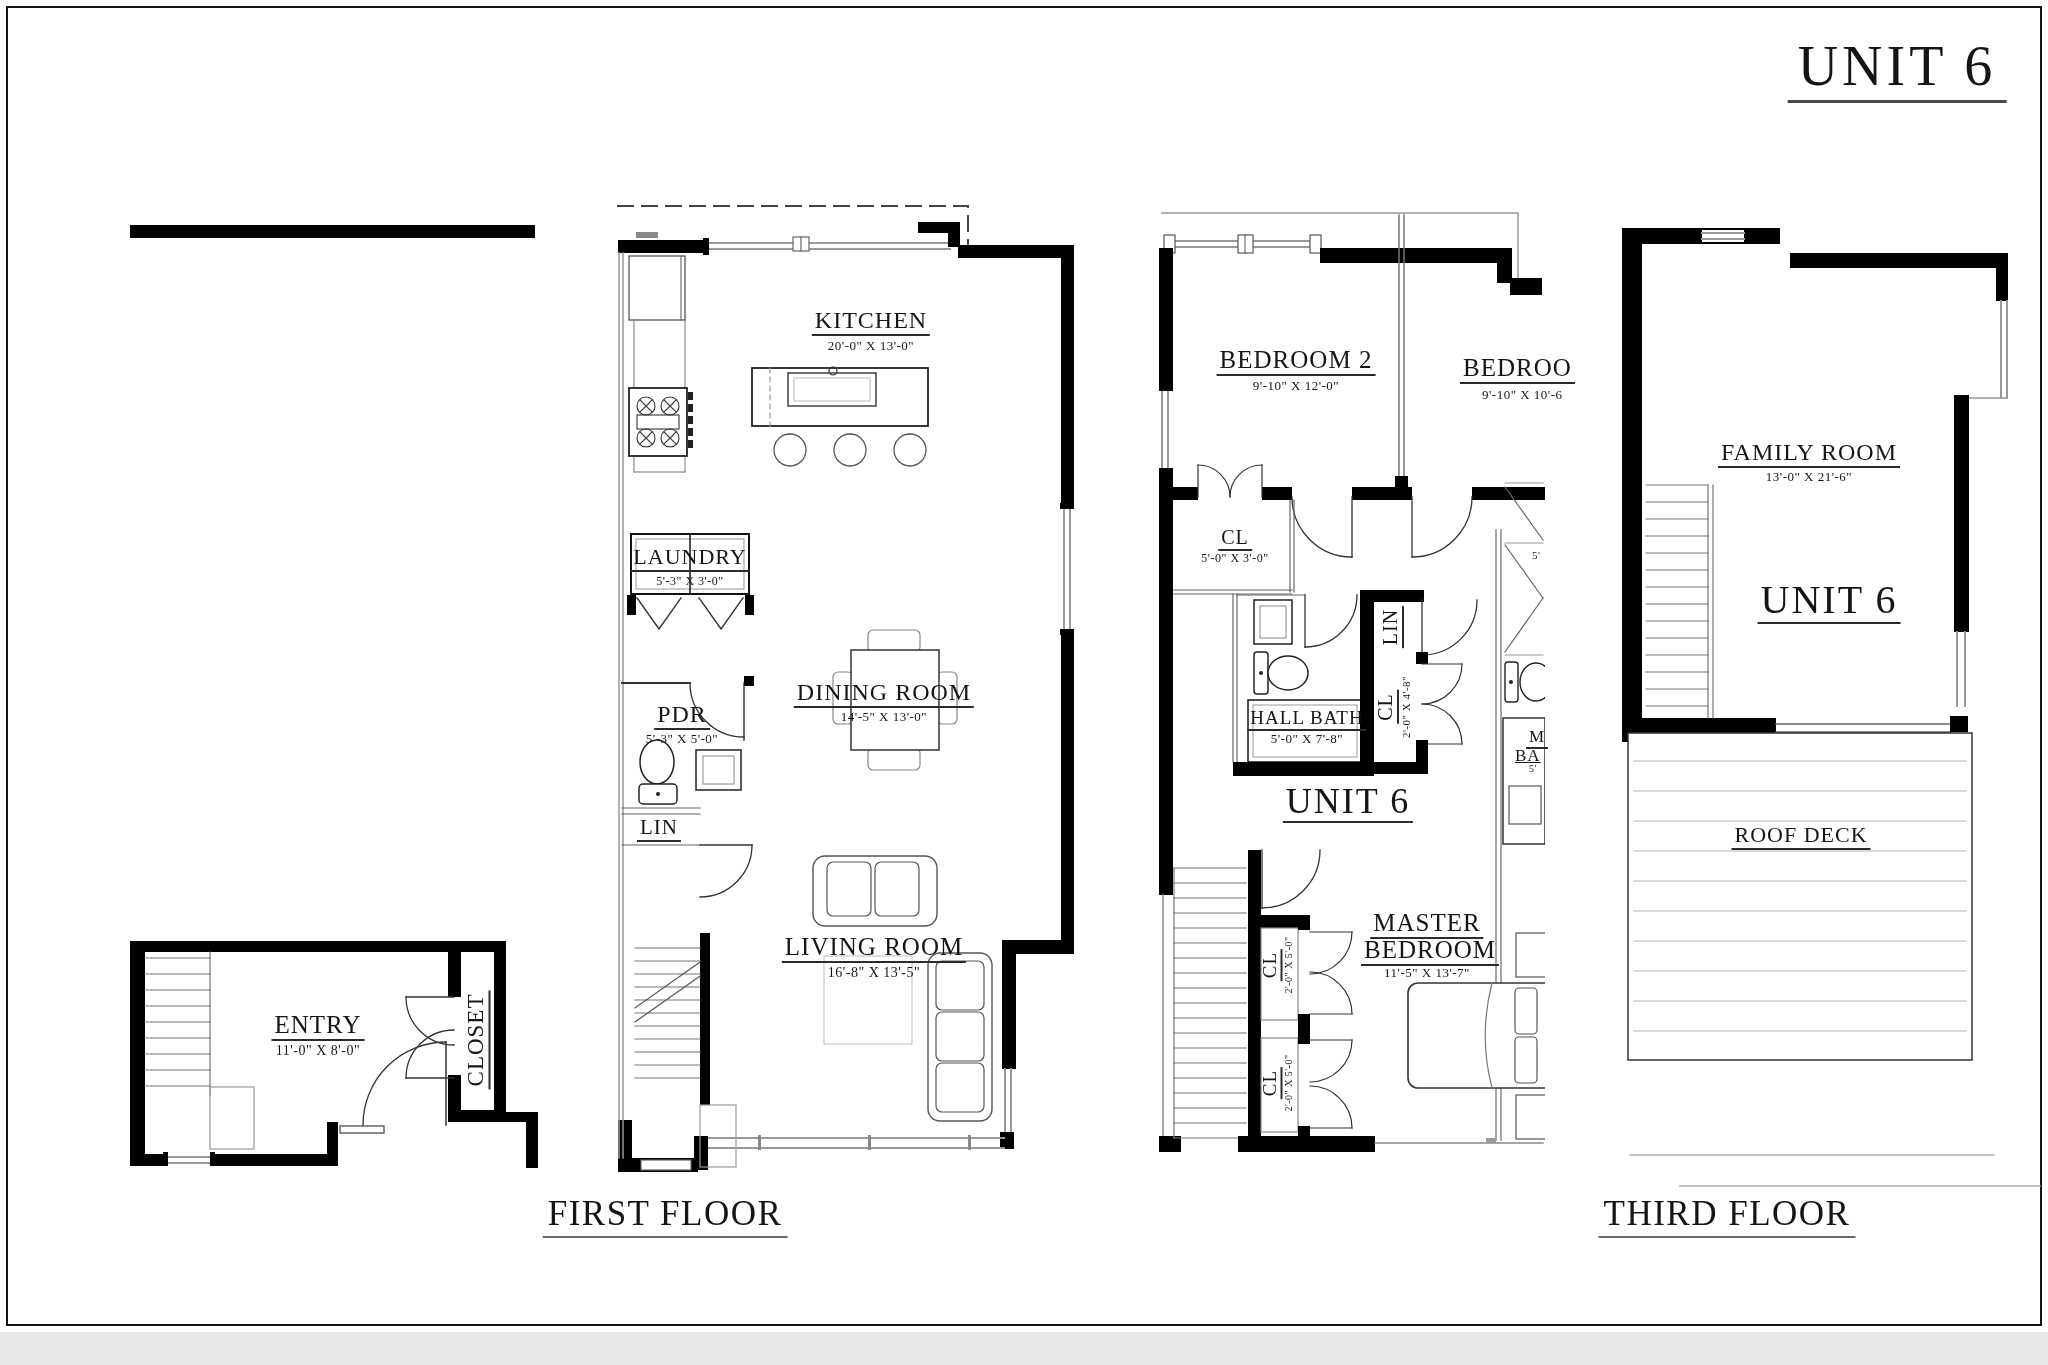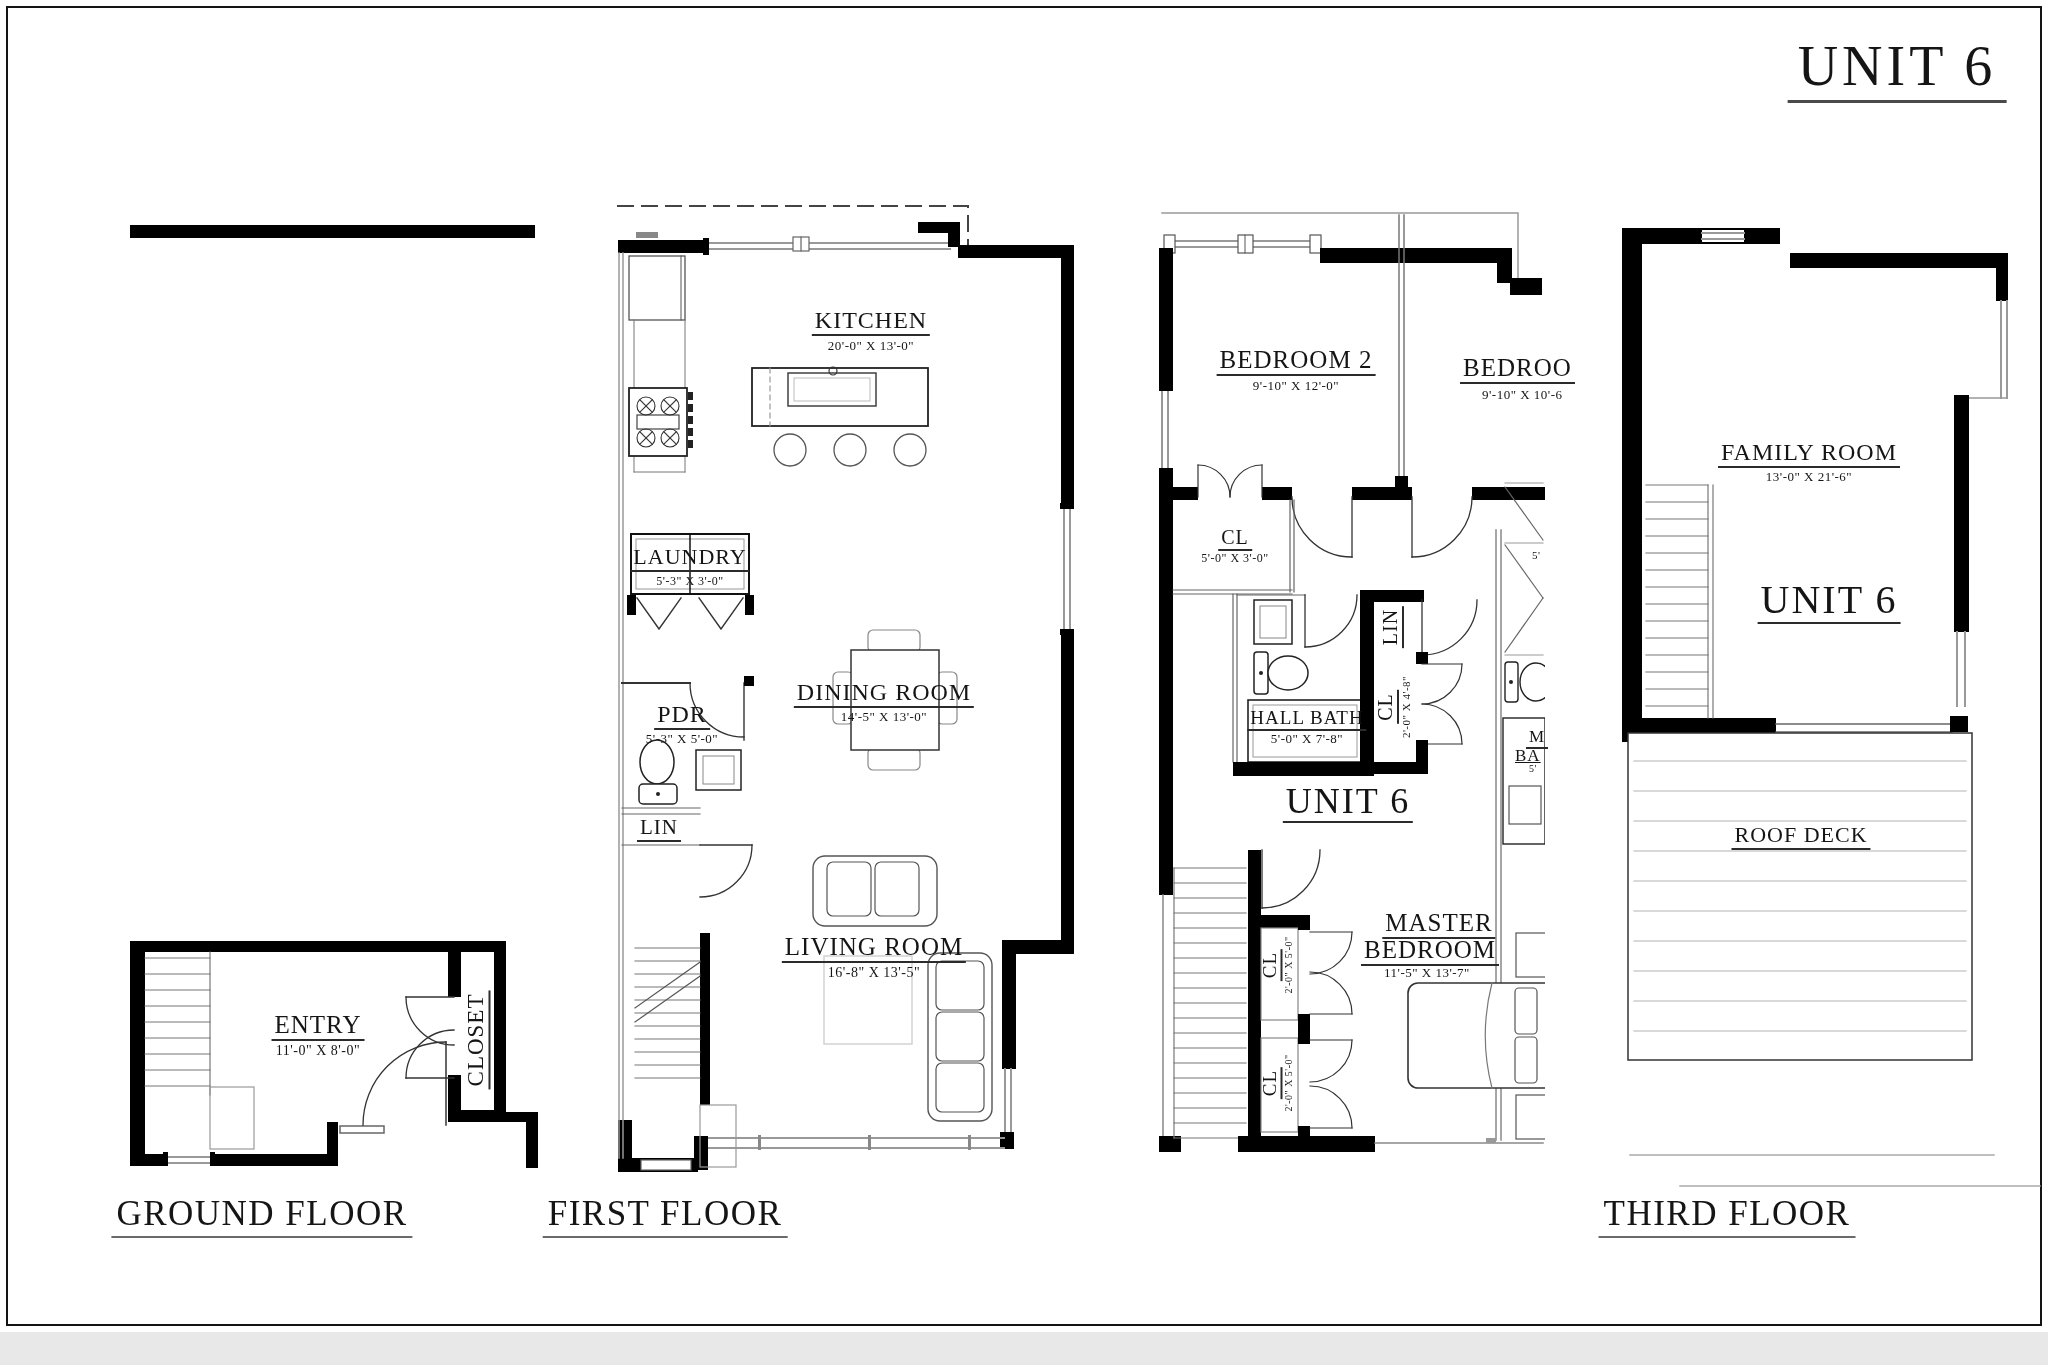--- a/index.html
+++ b/index.html
@@ -397,21 +397,20 @@
       <line x1="1630" y1="1155" x2="1994" y2="1155" stroke="#aaa" stroke-width="1.5"></line>
       <line x1="1680" y1="1186" x2="2040" y2="1186" stroke="#aaa" stroke-width="1.5"></line>
     </g>
   </svg>
 
   <div class="lbl title" style="left:1897px;top:38px;"><span class="u">UNIT 6</span></div>
 
   <div class="lbl room" style="left:318px;top:1012px;font-size:25px;"><span class="u">ENTRY</span></div>
   <div class="lbl dims" style="left:318px;top:1044px;font-size:14px;"><span>11'-0" X 8'-0"</span></div>
   <div class="lbl rot room" style="left:477px;top:1040px;font-size:23px;"><span class="u">CLOSET</span></div>
-  <div class="lbl floorlbl" style="left:262px;top:1196px;"><span class="u">GROUND FLOOR</span></div>
 
   <div class="lbl room" style="left:871px;top:308px;font-size:24px;"><span class="u">KITCHEN</span></div>
   <div class="lbl dims" style="left:871px;top:339px;font-size:13px;"><span>20'-0" X 13'-0"</span></div>
   <div class="lbl room" style="left:690px;top:546px;font-size:22px;"><span class="u">LAUNDRY</span></div>
   <div class="lbl dims" style="left:690px;top:575px;font-size:12px;"><span>5'-3" X 3'-0"</span></div>
   <div class="lbl room" style="left:884px;top:680px;font-size:24px;"><span class="u">DINING ROOM</span></div>
   <div class="lbl dims" style="left:884px;top:710px;font-size:13px;"><span>14'-5" X 13'-0"</span></div>
   <div class="lbl room" style="left:682px;top:702px;font-size:24px;"><span class="u">PDR</span></div>
   <div class="lbl dims" style="left:682px;top:732px;font-size:13px;"><span>5'-3" X 5'-0"</span></div>
   <div class="lbl room" style="left:659px;top:817px;font-size:21px;"><span class="u">LIN</span></div>
@@ -424,21 +423,21 @@
   <div class="lbl la room" style="left:1452px;top:355px;font-size:25px;margin-left:8px;"><span class="u">BEDROO</span></div>
   <div class="lbl la dims" style="left:1482px;top:388px;font-size:13px;"><span>9'-10" X 10'-6</span></div>
   <div class="lbl room" style="left:1235px;top:527px;font-size:20px;"><span class="u">CL</span></div>
   <div class="lbl dims" style="left:1235px;top:552px;font-size:12px;"><span>5'-0" X 3'-0"</span></div>
   <div class="lbl room" style="left:1307px;top:708px;font-size:19px;"><span class="u">HALL BATH</span></div>
   <div class="lbl dims" style="left:1307px;top:732px;font-size:13px;"><span>5'-0" X 7'-8"</span></div>
   <div class="lbl rot room" style="left:1392px;top:627px;font-size:20px;"><span class="u">LIN</span></div>
   <div class="lbl rot room" style="left:1387px;top:707px;font-size:20px;"><span class="u">CL</span></div>
   <div class="lbl rot dims" style="left:1406px;top:707px;font-size:11px;"><span>2'-0" X 4'-8"</span></div>
   <div class="lbl room" style="left:1348px;top:783px;font-size:36px;letter-spacing:2px;"><span class="u">UNIT 6</span></div>
-  <div class="lbl room" style="left:1427px;top:910px;font-size:25px;margin-left:12px;"><span class="u">MASTER</span></div>
+  <div class="lbl room" style="left:1427px;top:910px;font-size:25px;"><span class="u">MASTER</span></div>
   <div class="lbl room" style="left:1430px;top:937px;font-size:25px;"><span class="u">BEDROOM</span></div>
   <div class="lbl dims" style="left:1427px;top:966px;font-size:13px;"><span>11'-5" X 13'-7"</span></div>
   <div class="lbl rot room" style="left:1271px;top:965px;font-size:19px;"><span class="u">CL</span></div>
   <div class="lbl rot dims" style="left:1289px;top:965px;font-size:10px;"><span>2'-0" X 5'-0"</span></div>
   <div class="lbl rot room" style="left:1271px;top:1083px;font-size:19px;"><span class="u">CL</span></div>
   <div class="lbl rot dims" style="left:1289px;top:1083px;font-size:10px;"><span>2'-0" X 5'-0"</span></div>
   <div class="lbl la dims" style="left:1532px;top:550px;font-size:11px;"><span>5'</span></div>
   <div class="lbl la room" style="left:1526px;top:728px;font-size:17px;"><span class="u">M</span></div>
   <div class="lbl la room" style="left:1515px;top:747px;font-size:17px;text-decoration:underline;"><span>BA</span></div>
   <div class="lbl la dims" style="left:1529px;top:764px;font-size:10px;"><span>5'</span></div>

